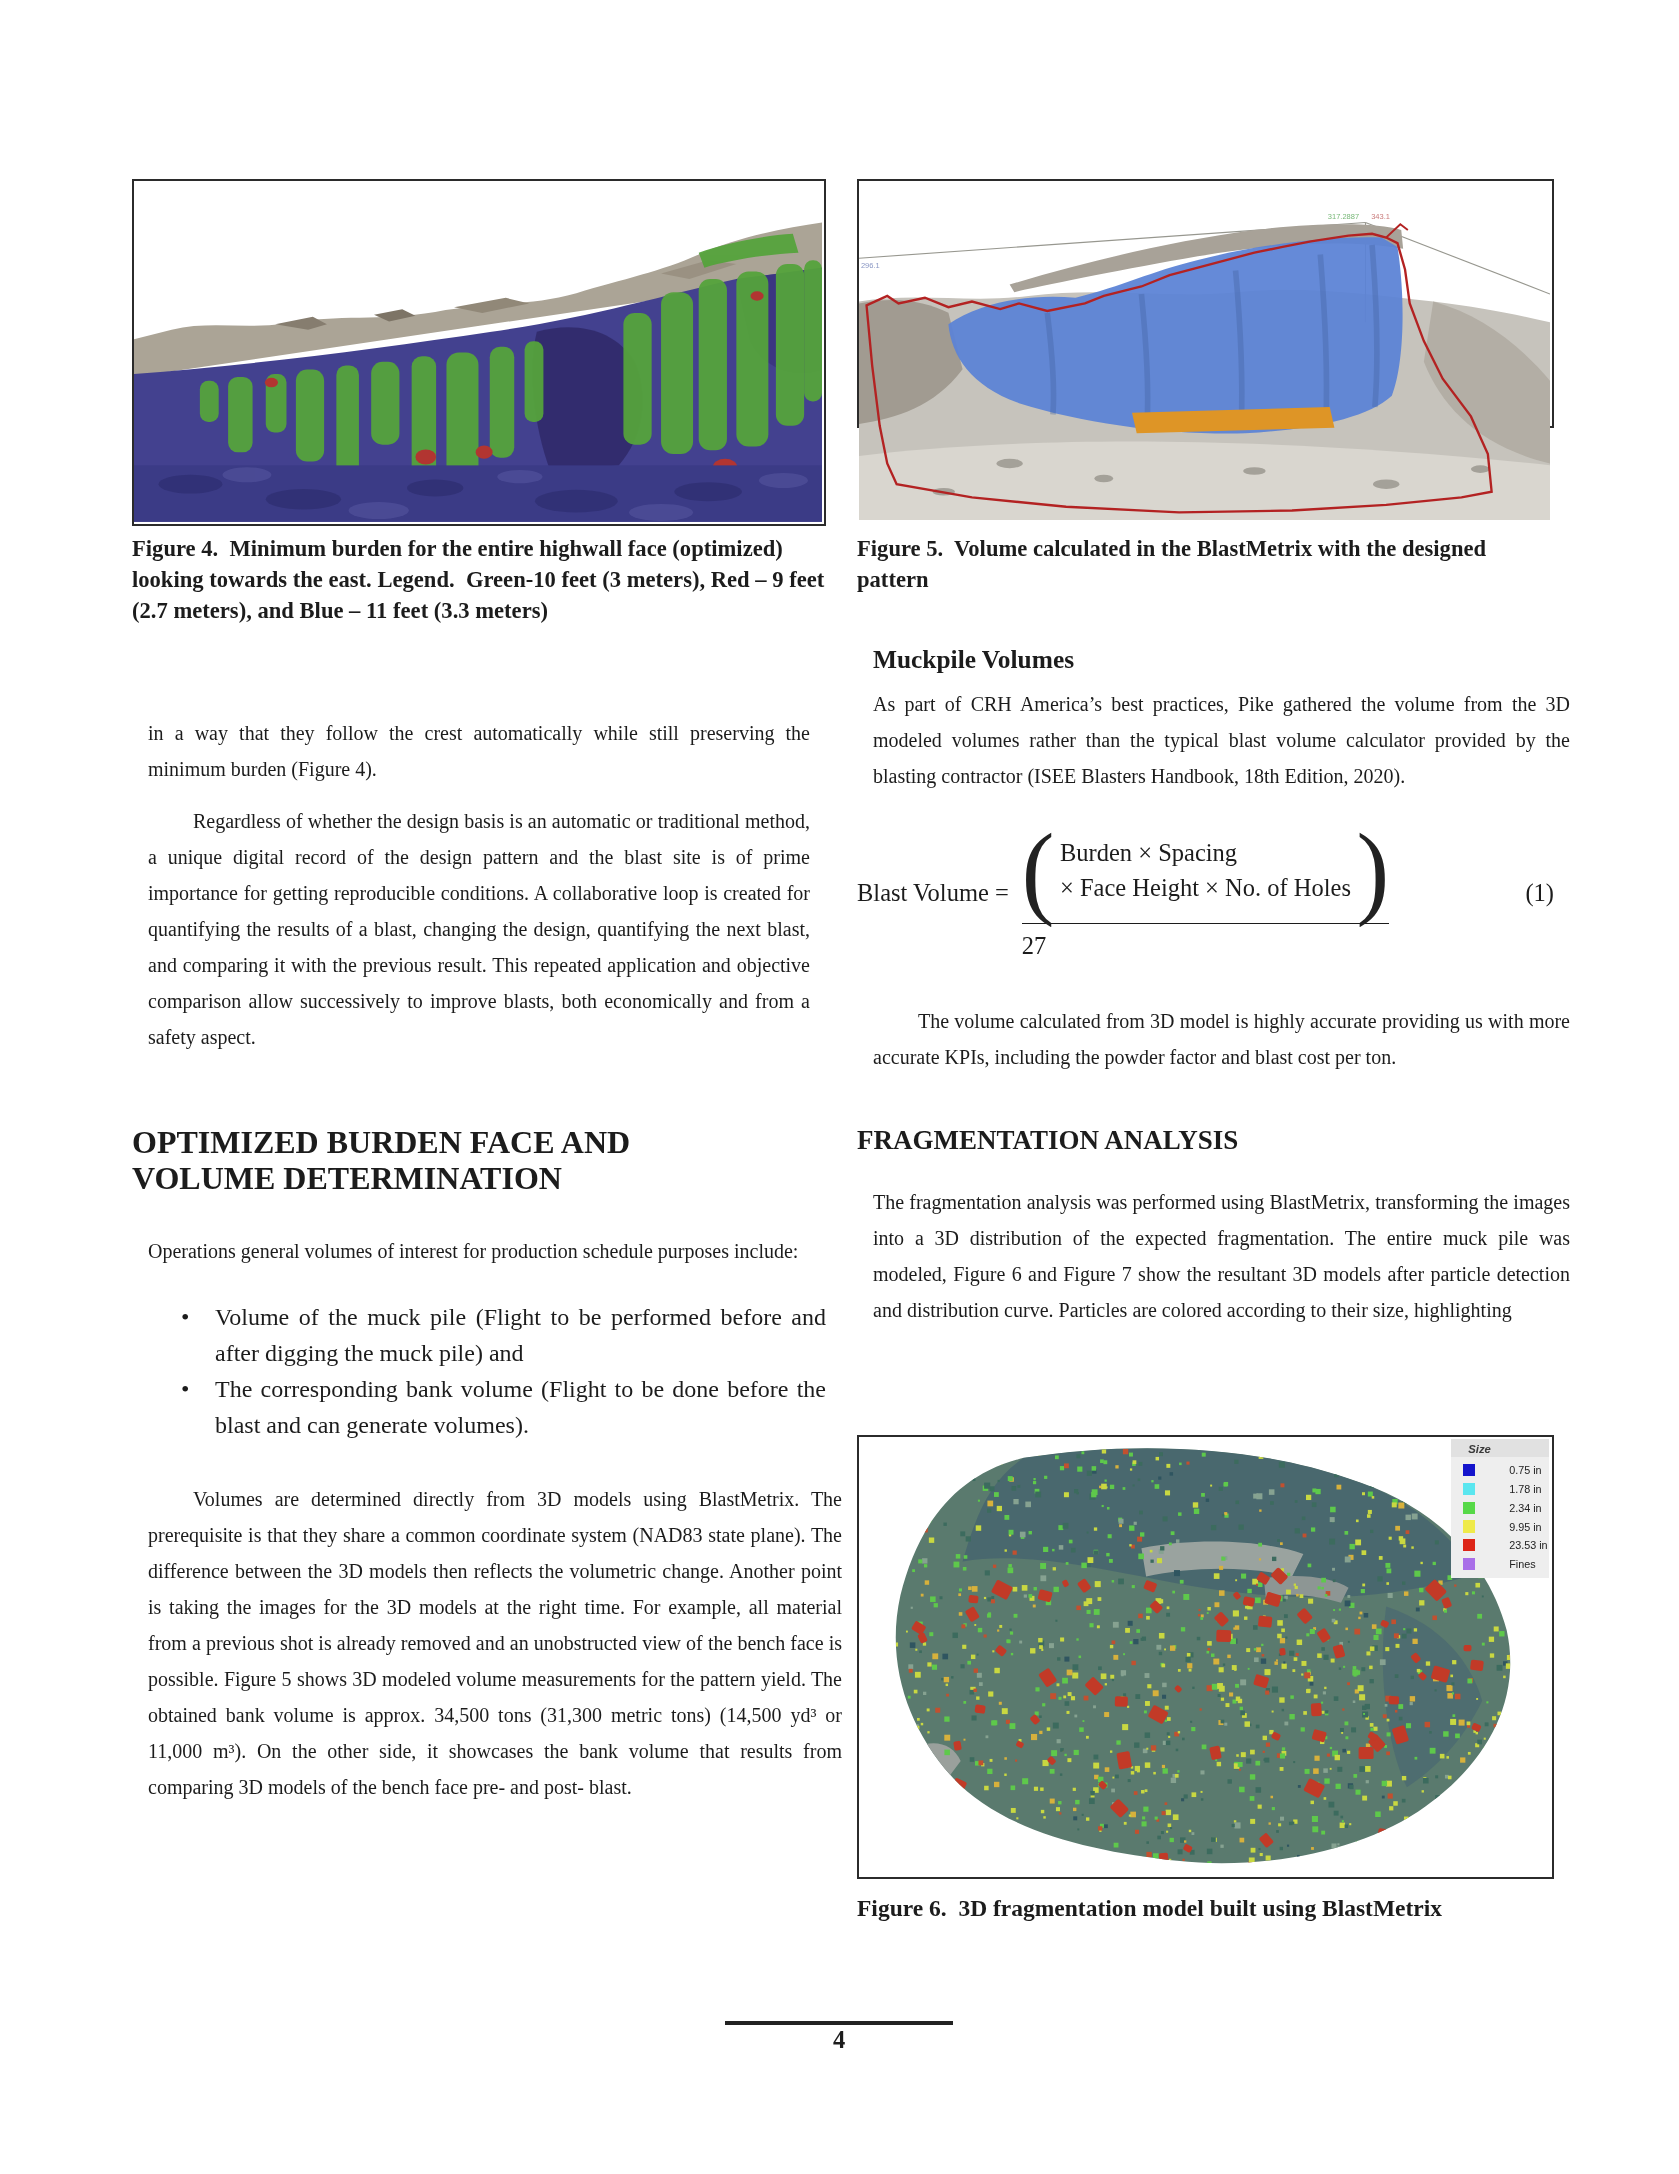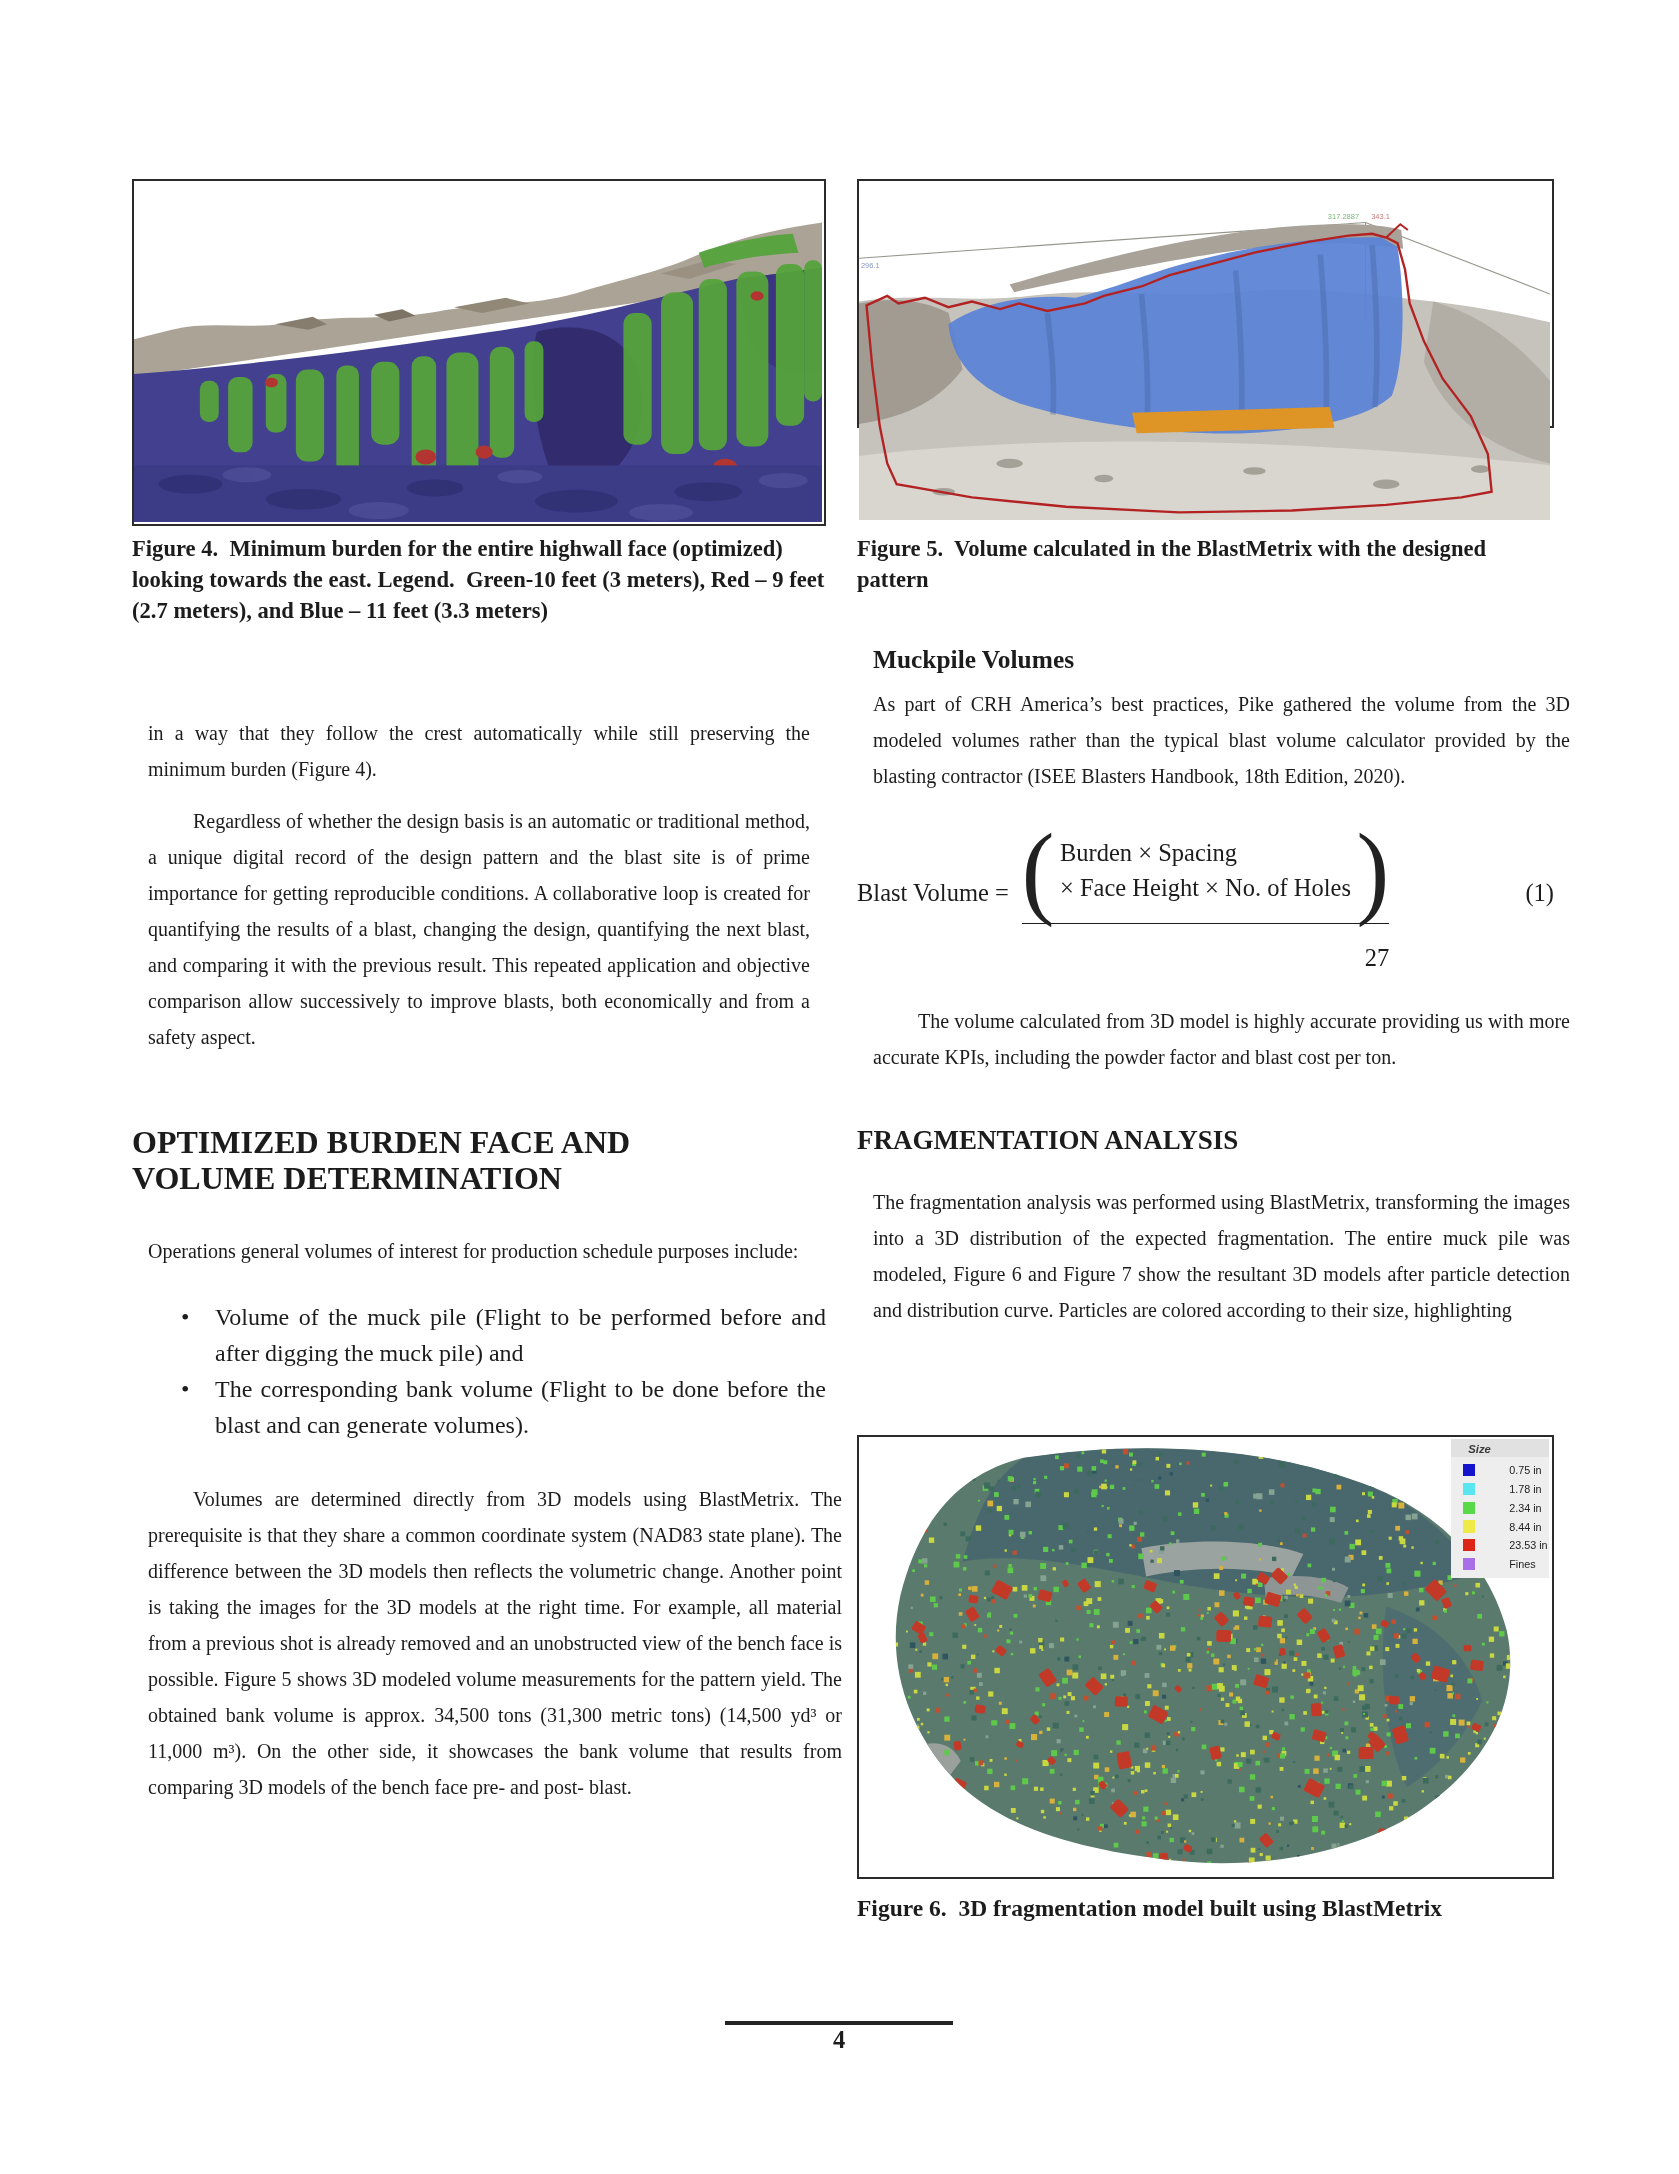--- a/index.html
+++ b/index.html
@@ -20,21 +20,21 @@
   .bullet-item::before{content:"\2022";position:absolute;left:49px;}
   
   .equation{display:flex;align-items:flex-start;font-size:24.5px;}
   .eq-lhs{margin-top:58px;white-space:nowrap;}
   .eq-frac{display:flex;flex-direction:column;align-items:center;margin-left:13px;}
   .eq-num{display:flex;align-items:center;padding-bottom:3.8px;}
   .eq-paren{font-size:98px;font-weight:400;line-height:98px;transform:scaleY(1.05);
             font-family:"Liberation Serif",serif;color:#222;}
   .eq-lines{display:flex;flex-direction:column;align-items:flex-start;padding:0 5.6px;}
   .eq-lines div{line-height:35px;}
-  .eq-den-wrap{border-top:1.9px solid #1c1c1c;align-self:stretch;text-align:right;padding-top:20px;}
+  .eq-den-wrap{border-top:1.9px solid #1c1c1c;align-self:stretch;text-align:left;padding-top:8px;}
   .eq-number{margin-left:auto;margin-top:58px;}
   
   .legend{position:absolute;top:1.9px;right:2.8px;width:98px;background:#eeeeee;
           font-family:"Liberation Sans",sans-serif;padding-bottom:7.5px;}
   .legend-title{background:#e1e1e1;font-style:italic;font-weight:bold;font-size:11.3px;
                 color:#3a3a3a;text-align:center;padding:3.8px 0 2.8px 17px;text-align:left;}
   .legend-row{display:flex;align-items:flex-end;margin:6.6px 0 0 11.3px;gap:27px;}
   .legend-swatch{width:12.2px;height:12.2px;margin-right:7.5px;flex:0 0 auto;}
   .legend-label{font-size:10.8px;color:#222222;}
   
@@ -1577,21 +1577,21 @@
       <div class="legend-row">
         <span class="legend-swatch" style="background: rgb(90, 230, 239);"></span>
         <span class="legend-label">1.78 in</span>
       </div>
       <div class="legend-row">
         <span class="legend-swatch" style="background: rgb(87, 217, 72);"></span>
         <span class="legend-label">2.34 in</span>
       </div>
       <div class="legend-row">
         <span class="legend-swatch" style="background: rgb(239, 234, 74);"></span>
-        <span class="legend-label">8.44 in</span>
+        <span class="legend-label">9.95 in</span>
       </div>
       <div class="legend-row">
         <span class="legend-swatch" style="background: rgb(221, 37, 23);"></span>
         <span class="legend-label">23.53 in</span>
       </div>
       <div class="legend-row">
         <span class="legend-swatch" style="background: rgb(169, 111, 232);"></span>
         <span class="legend-label">Fines</span>
       </div>
     </div>

